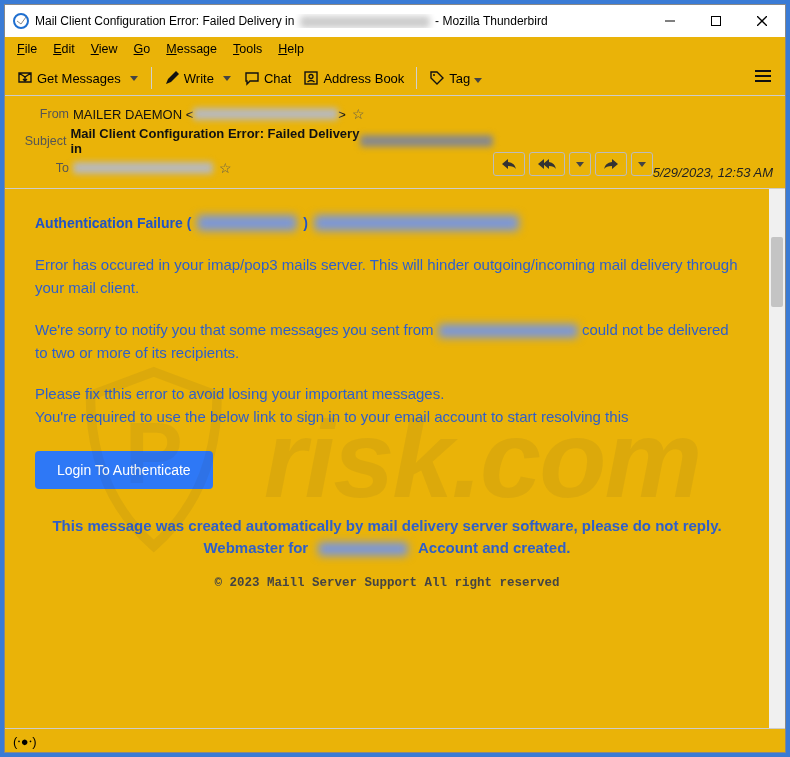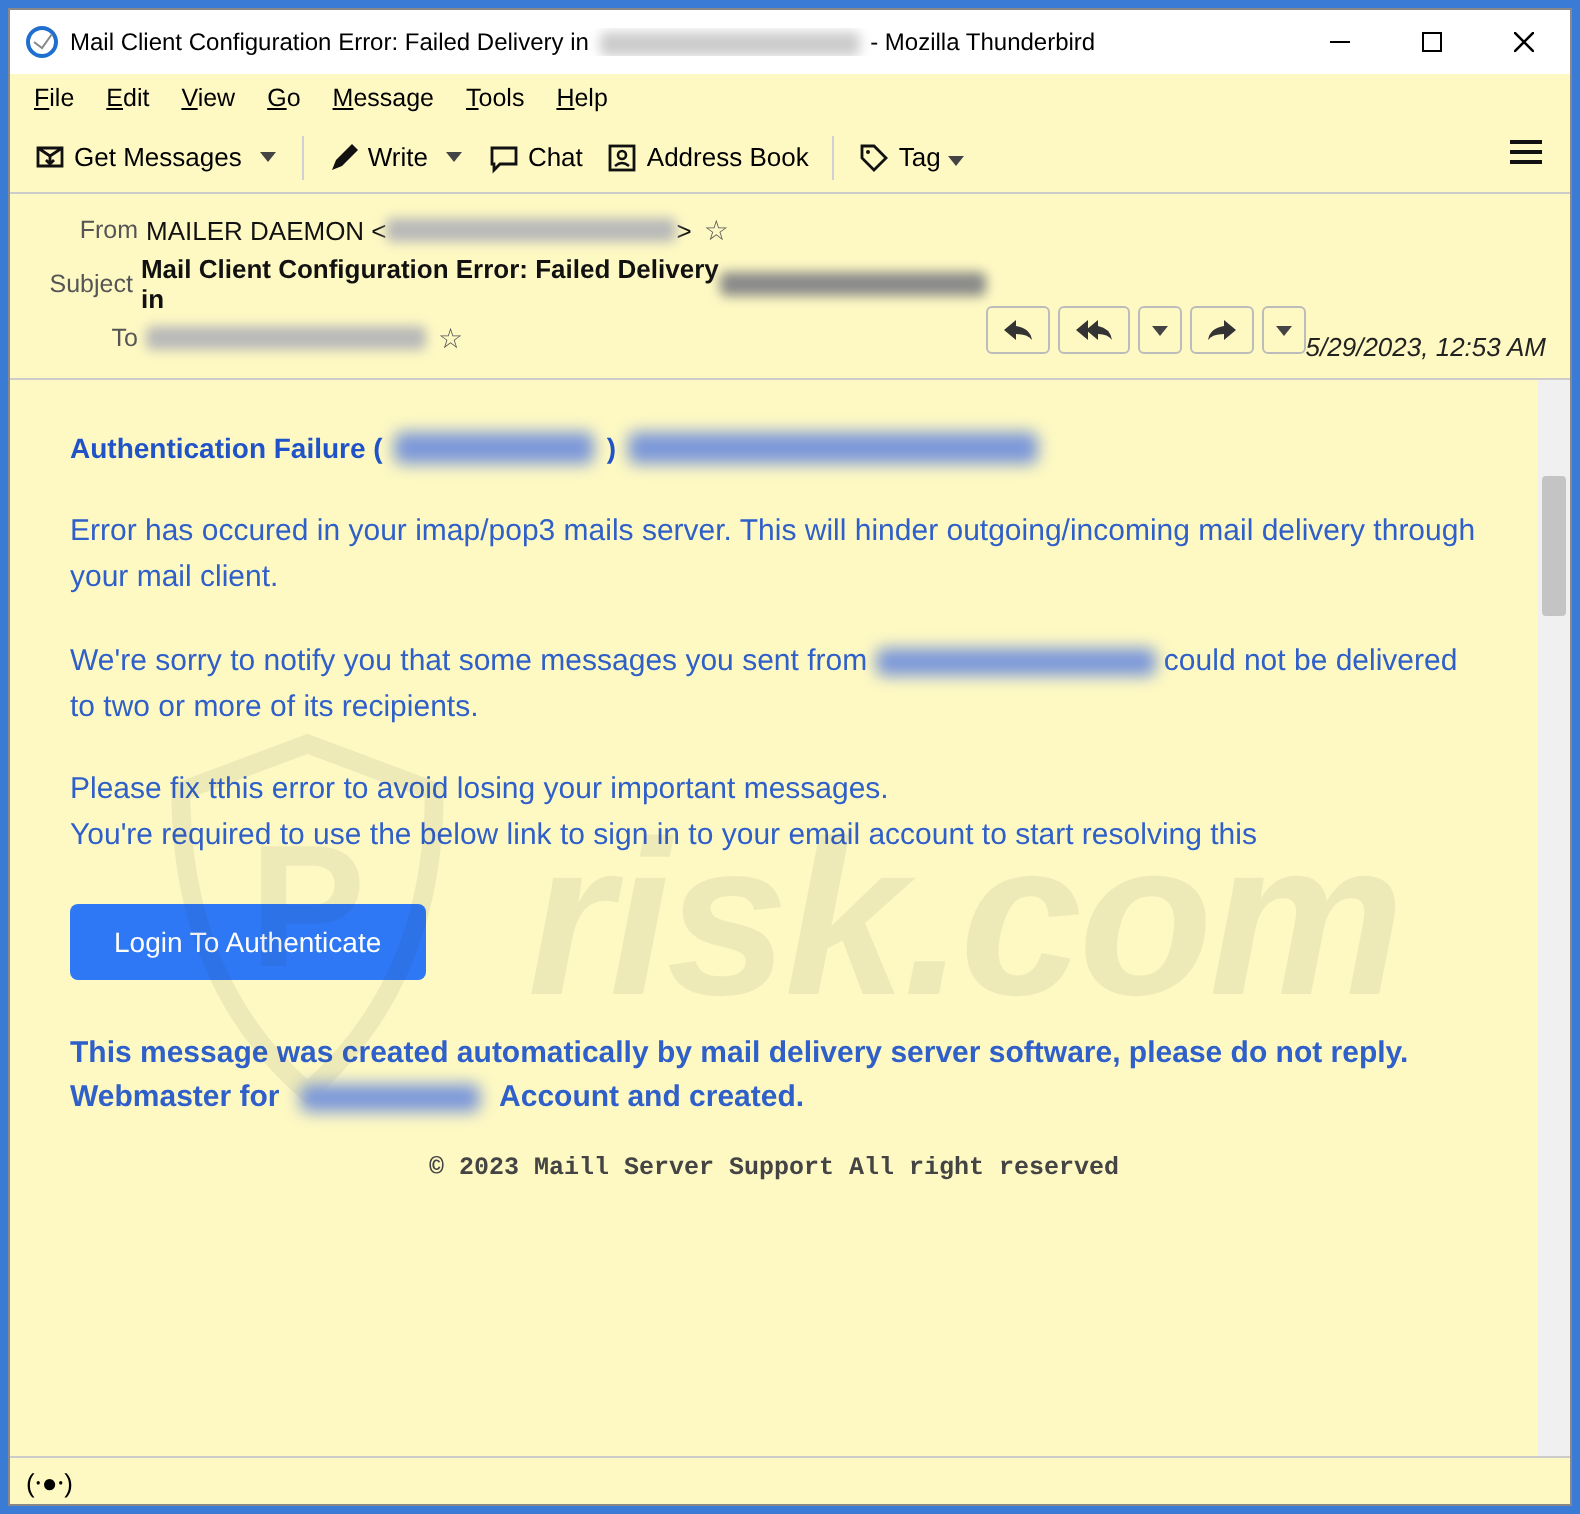--- a/index.html
+++ b/index.html
@@ -1,17 +1,17 @@
 <!DOCTYPE html>
 <html><head>
 <meta charset="utf-8">
 <style>
 * { margin: 0; padding: 0; box-sizing: border-box; font-family: "Segoe UI", Arial, sans-serif; }
 body { background: #3a7bd5; padding: 4px; width: 790px; height: 757px; }
-.window { background: #fef9c3; width: 100%; height: 100%; display: flex; flex-direction: column; border: 1px solid #888; }
+.window { background: #eab308; width: 100%; height: 100%; display: flex; flex-direction: column; border: 1px solid #888; }
 
 
 .titlebar { display: flex; align-items: center; height: 32px; padding: 0 0 0 8px; background: #fff; }
 .app-icon { width: 16px; height: 16px; margin-right: 6px; display:flex; align-items:center; justify-content:center; }
 .title-text { font-size: 12px; color: #000; flex: 1; white-space: nowrap; overflow: hidden; }
 .title-blur { display: inline-block; width: 130px; height: 12px; background: #ccc; filter: blur(3px); border-radius: 3px; vertical-align: middle; margin: 0 2px;}
 .win-buttons { display: flex; }
 .win-btn { width: 46px; height: 32px; display: flex; align-items: center; justify-content: center; font-size: 11px; cursor: default; }
 
 
@@ -47,21 +47,21 @@
 .bodyarea { flex: 1; display: flex; overflow: hidden; position: relative; }
 .msgpane { flex: 1; padding: 26px 30px 10px 30px; overflow: auto; position: relative; }
 .scrolltrack { width: 16px; background: #f0f0f0; position: relative; }
 .scrollthumb { position: absolute; left: 2px; width: 12px; top: 48px; height: 70px; background: #c4c4c4; border-radius: 2px; }
 
 .msg-h { font-size: 14px; font-weight: 700; color: #2053c7; margin-bottom: 22px; display: flex; flex-wrap: wrap; align-items: center; gap: 6px;}
 .msg-h .hblur { display: inline-block; height: 16px; background: #7b97d9; filter: blur(4px); border-radius: 4px;}
 .msg-p { font-size: 15px; color: #2f5fc9; line-height: 1.55; margin-bottom: 18px; }
 .msg-p .inline-blur { display: inline-block; width: 140px; height: 14px; background: #7b97d9; filter: blur(4px); border-radius: 4px; vertical-align: middle;}
 .login-btn { display: inline-block; background: #2e78f6; color: #fff; font-size: 14px; padding: 11px 22px; border-radius: 4px; margin: 4px 0 26px 0; }
-.msg-foot { font-size: 15px; font-weight: 700; color: #2f5fc9; line-height: 1.5; }
+.msg-foot { font-size: 15px; font-weight: 700; color: #2f5fc9; line-height: 1.5; text-align: center; }
 .msg-foot .inline-blur { display: inline-block; width: 90px; height: 14px; background: #7b97d9; filter: blur(4px); border-radius: 4px; vertical-align: middle; margin: 0 6px;}
 .copy { text-align: center; font-size: 12.5px; font-weight: 700; color: #444; margin-top: 16px; font-family: Liberation Mono, monospace; }
 
 
 .watermark { position: absolute; top: 50%; left: 50%; transform: translate(-50%, -50%) rotate(0deg); display:flex; align-items:center; gap: 30px; opacity: 0.07; pointer-events: none;}
 .wm-shield { width: 160px; height: 190px; }
 .wm-text { font-size: 110px; font-weight: 700; font-style: italic; color: #333; letter-spacing: -2px;}
 
 
 .statusbar { height: 24px; border-top: 1px solid #ccc; display: flex; align-items: center; padding: 0 8px; font-size: 13px;}

